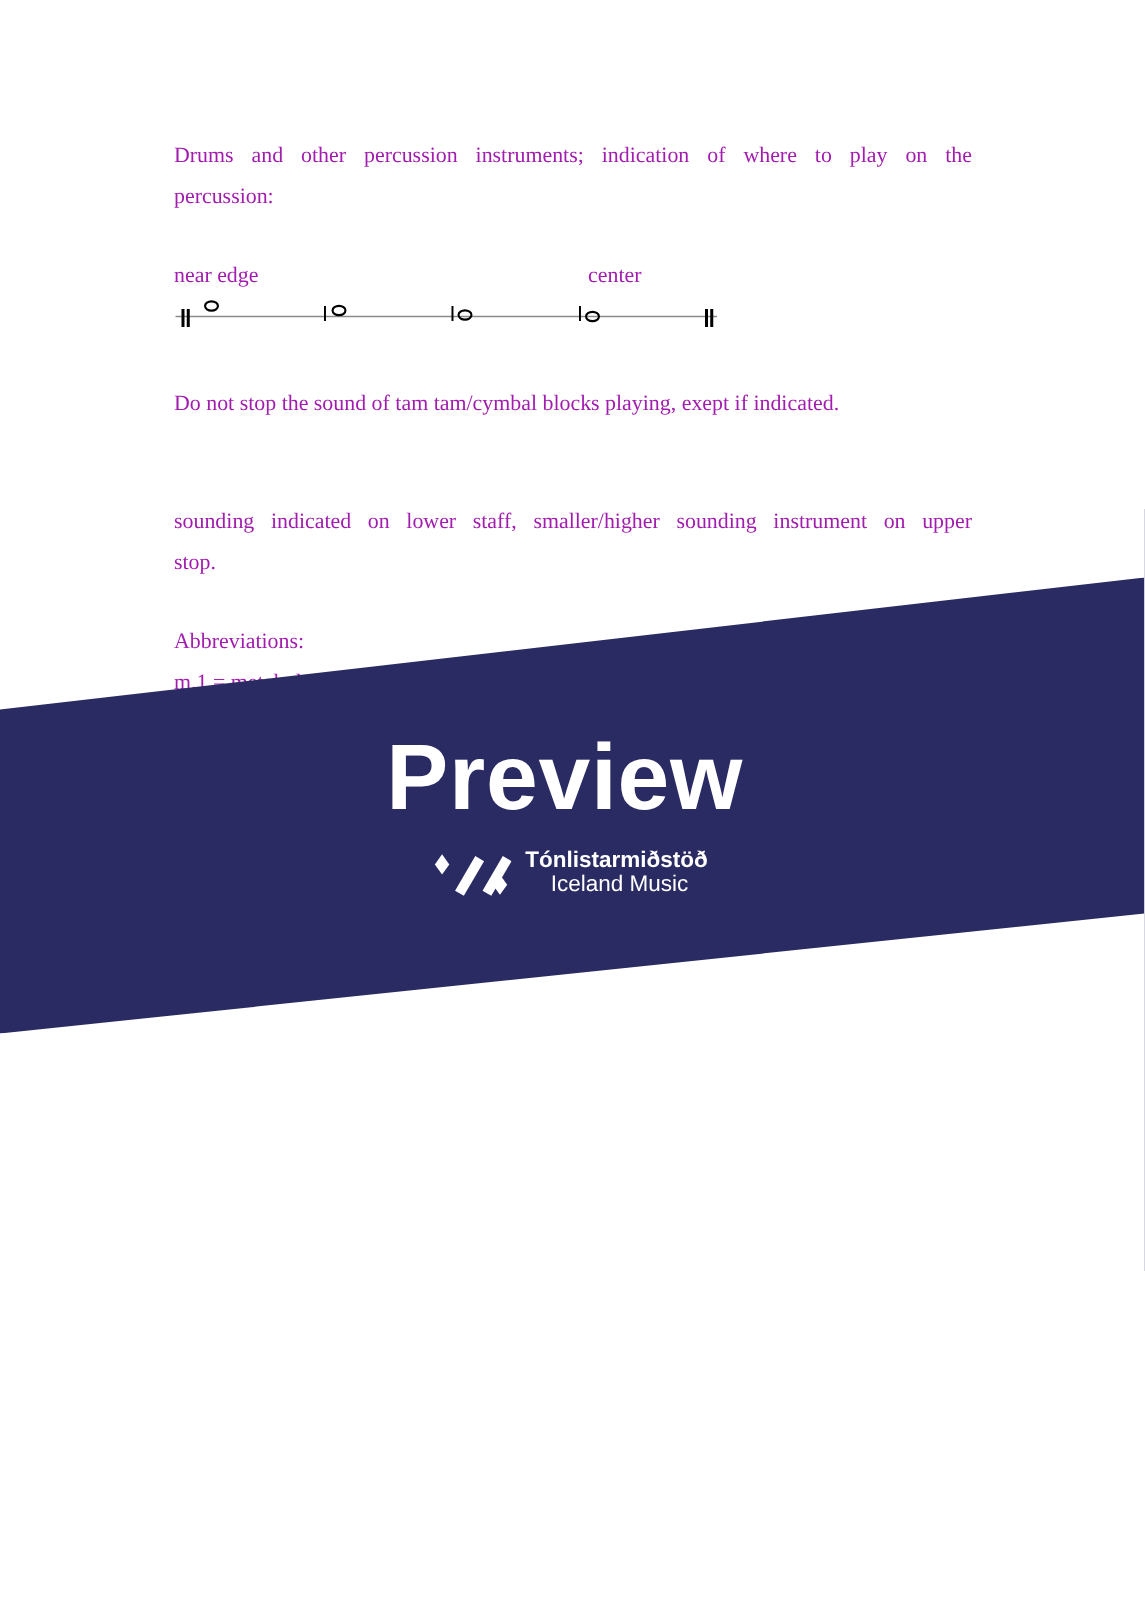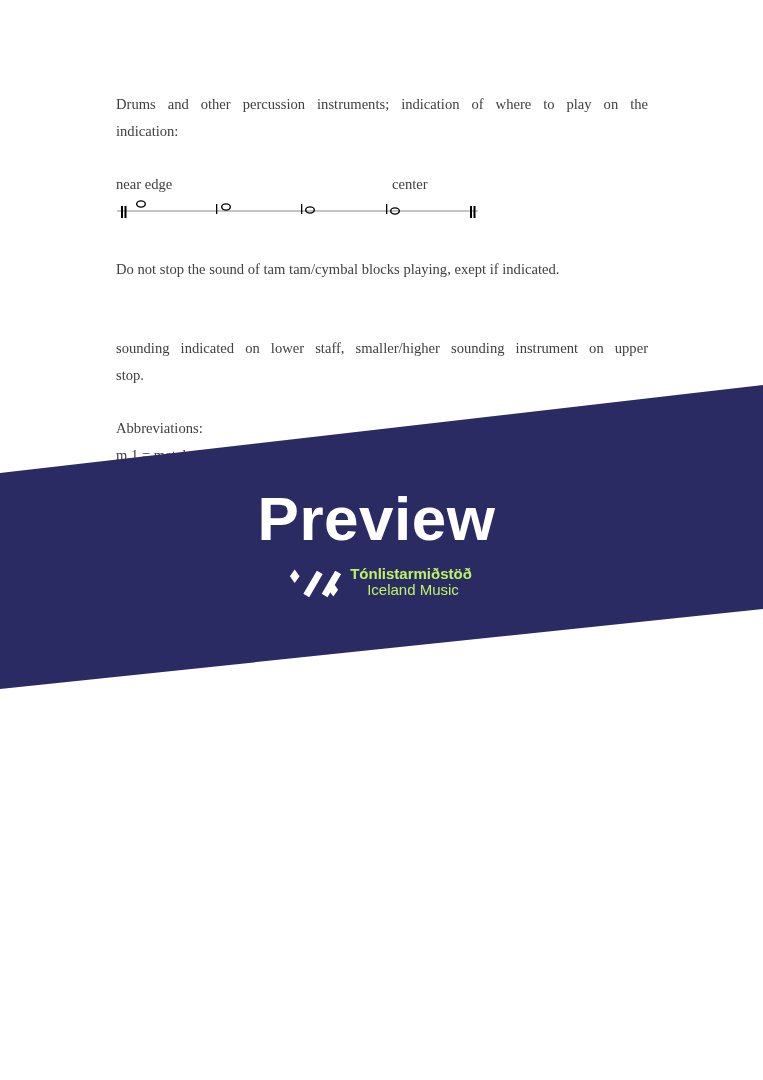--- a/index.html
+++ b/index.html
@@ -11,21 +11,21 @@
     background: #ffffff;
     overflow: hidden;
     font-family: "Liberation Serif", serif;
   }
   .doc {
     position: absolute;
     left: 116px;
     top: 94px;
     width: 532px;
     height: 420px;
-    color: #404040;
+    color: #a21caf;
     font-size: 14.6px;
   }
   .line {
     position: absolute;
     left: 0;
     width: 532px;
     height: 27px;
     line-height: 21px;
     white-space: nowrap;
   }
@@ -75,37 +75,37 @@
   }
   .brand-icon {
     width: 54px;
     height: 32px;
     margin-top: 1px;
     flex: 0 0 auto;
   }
   .brand-text {
     margin-left: 9px;
     font-family: "Liberation Sans", sans-serif;
-    color: #bef264;
+    color: #ffffff;
     font-size: 15px;
     line-height: 16px;
   }
   .brand-name { font-weight: 700; }
   .brand-sub  { font-weight: 400; margin-left: 17px; }
 </style>
 </head>
 <body>
 
 <div class="page">
 
   <div class="doc">
 
     <div class="line justify" style="top:0">Drums and other percussion instruments; indication of where to play on the</div>
 
-    <div class="line" style="top:27px">indication:</div>
+    <div class="line" style="top:27px">percussion:</div>
 
     <div class="line" style="top:80px;width:120px">near edge</div>
 
     <div class="line" style="top:80px;left:276px;width:120px">center</div>
 
     <svg class="staff-svg" viewBox="0 0 364 28">
       <line x1="1" y1="16" x2="362" y2="16" stroke="#8b8b8b" stroke-width="1"></line>
 
       <rect x="5" y="11" width="2" height="12" fill="#000"></rect>
       <rect x="8.5" y="11" width="2" height="12" fill="#000"></rect>

